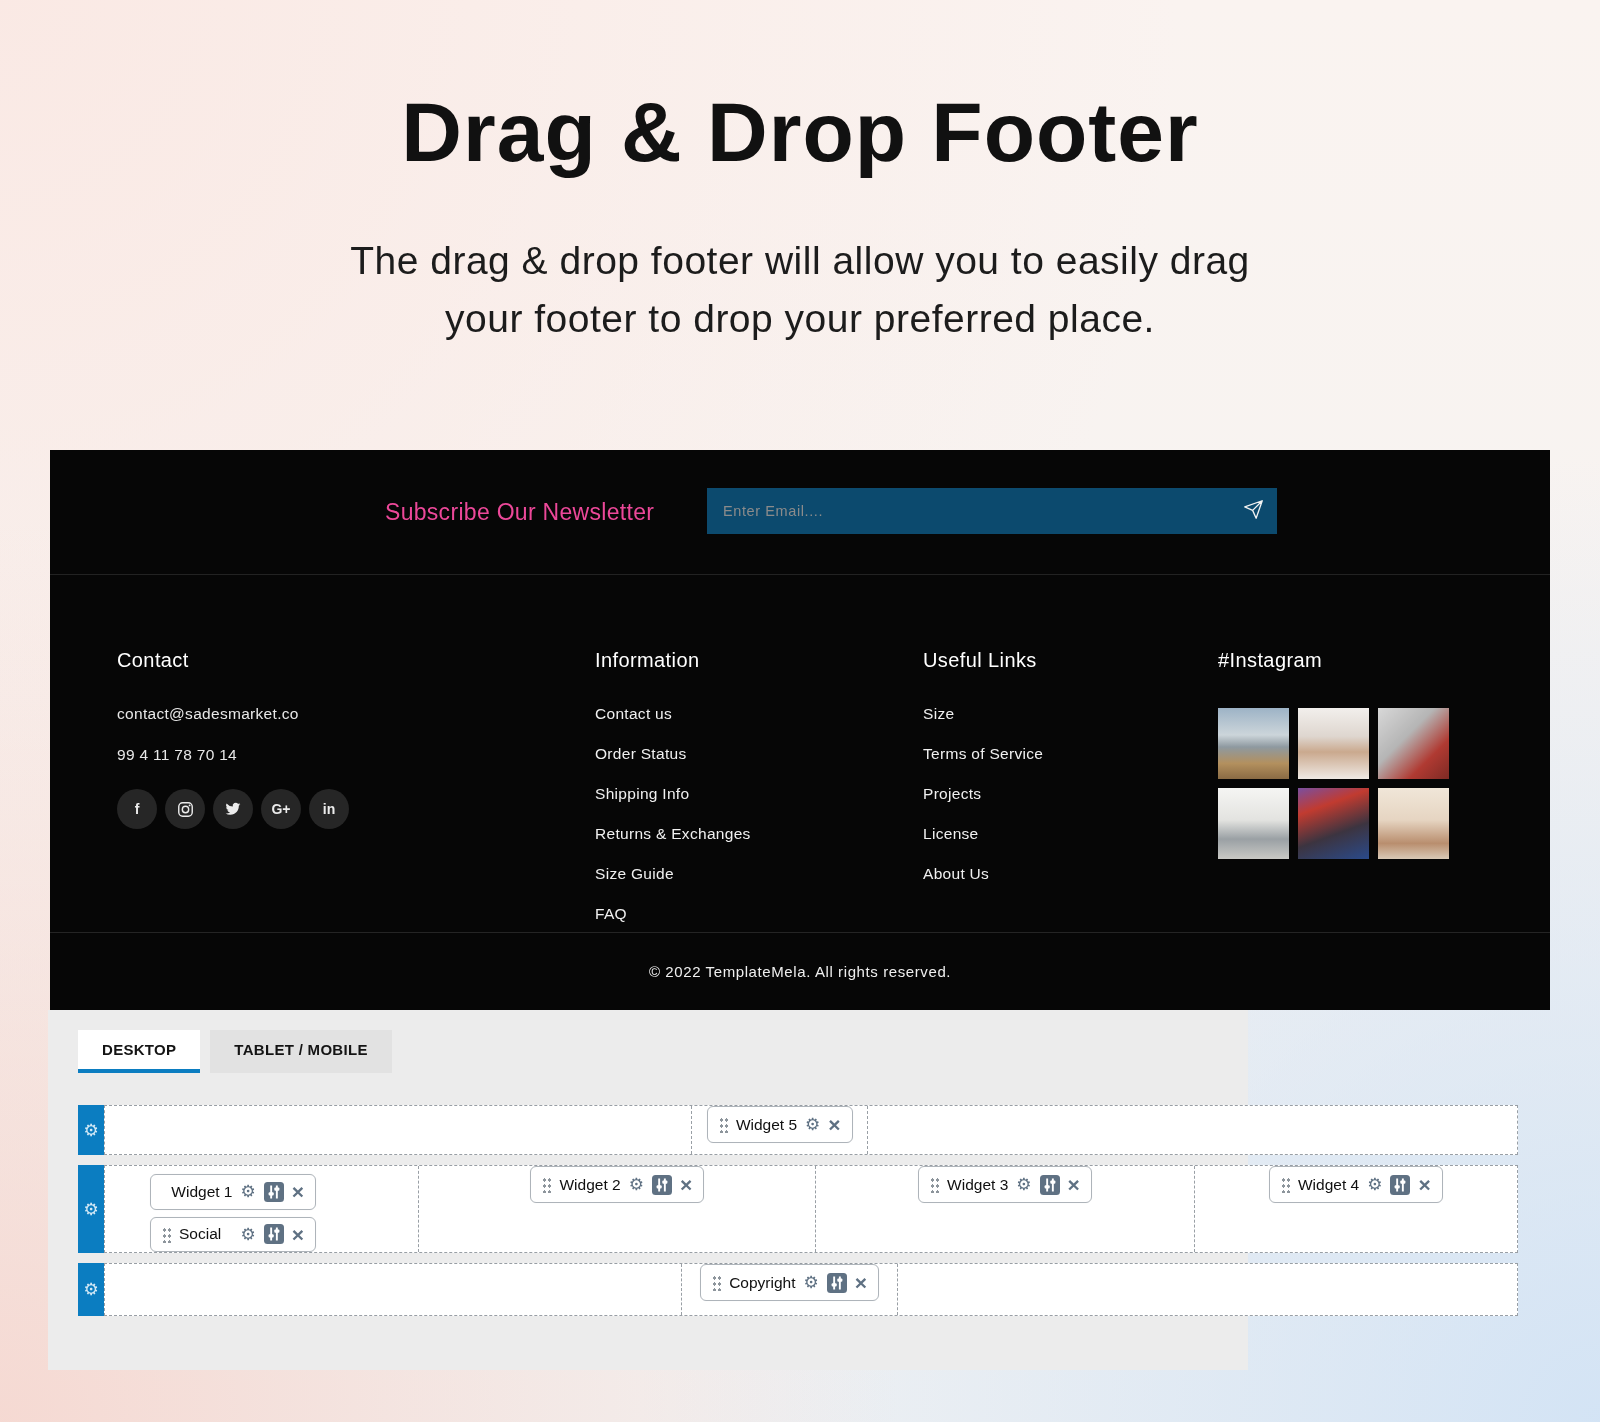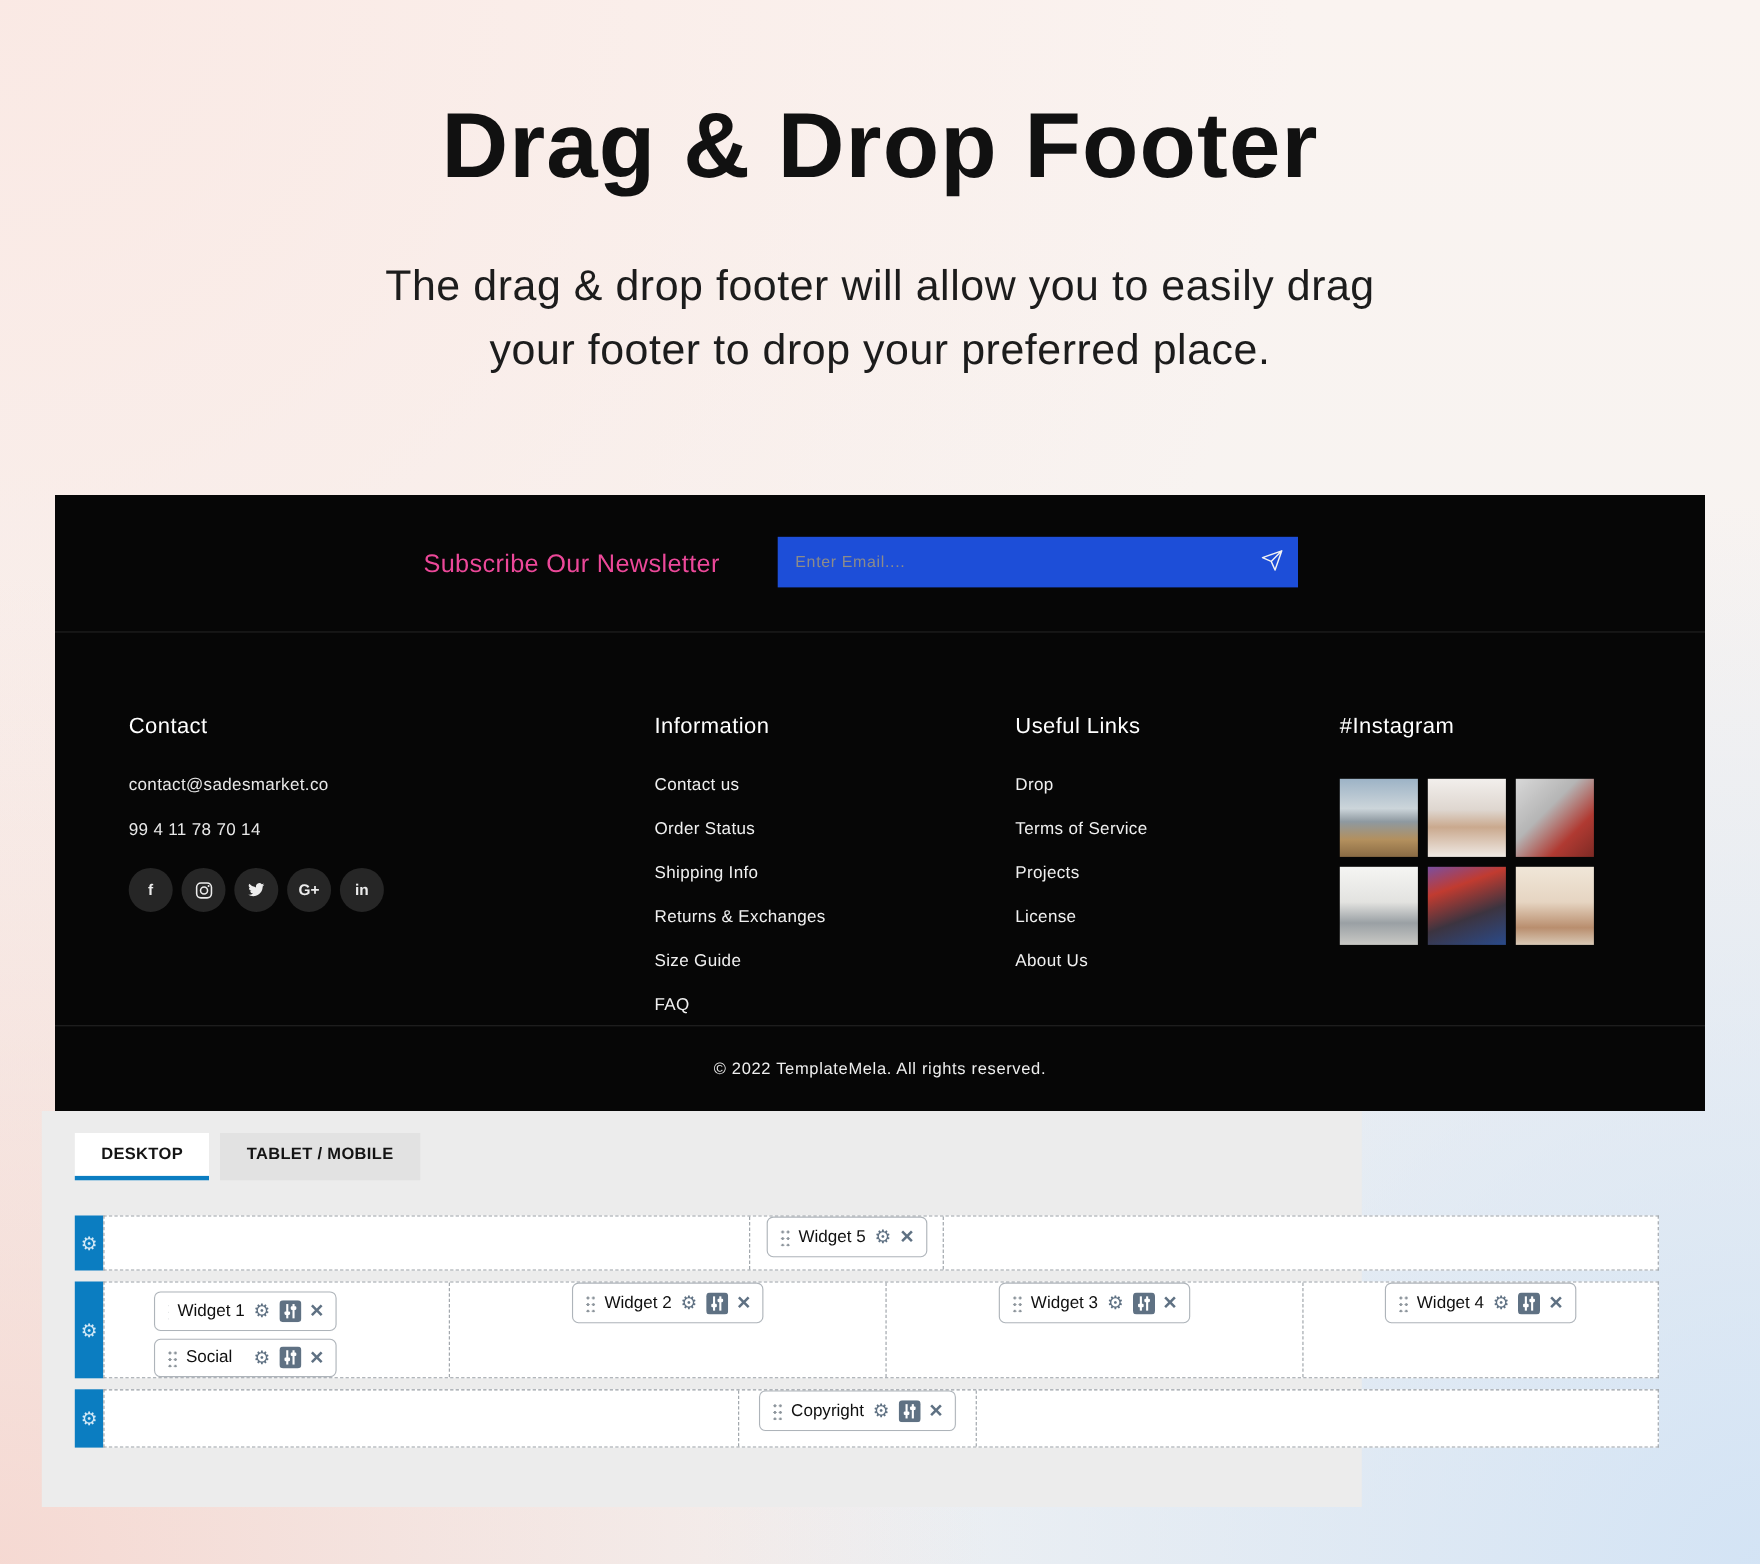--- a/index.html
+++ b/index.html
@@ -32,22 +32,22 @@
     background:#060606; color:#fff;
   }
   .newsletter {
     position:relative; height:125px; border-bottom:1px solid #222;
   }
   .newsletter-label {
     position:absolute; left:335px; top:49px; font-size:23px; color:#ec4899;
     letter-spacing:0.3px; font-weight:400;
   }
   .newsletter-input-wrap {
-    position:absolute; left:657px; top:38px; width:473px; height:46px;
-    background:#1d4ed8; display:flex; align-items:center;
+    position:absolute; left:657px; top:38px; width:570px; height:46px;
+    background:#0c4a6e; display:flex; align-items:center;
   }
   .newsletter-input {
     flex:1; height:100%; background:transparent; border:none; outline:none;
     color:#cfcfcf; font-size:14.5px; padding:0 16px; letter-spacing:0.6px;
     font-family:"Liberation Sans", sans-serif;
   }
   .newsletter-input::placeholder { color:#8b8b8b; }
   .send-btn {
     width:48px; height:100%; background:transparent; border:none; cursor:pointer;
     display:flex; align-items:center; justify-content:center;
@@ -83,21 +83,21 @@
   .insta-6 { background:linear-gradient(180deg,#f0e6d8 0%,#e6d5c2 45%,#b98e6e 78%,#d9c9b6 100%); }
 
   .copyright-bar {
     position:absolute; left:0; bottom:0; width:100%; height:78px;
     border-top:1px solid #242424; display:flex; align-items:center; justify-content:center;
     font-size:15px; color:#efefef; letter-spacing:0.6px;
   }
 
   
   .builder {
-    position:absolute; left:38px; top:1010px; width:1200px; height:360px;
+    position:absolute; left:48px; top:1010px; width:1200px; height:360px;
     background:#ececec;
   }
   .tabs { position:absolute; left:30px; top:20px; display:flex; gap:10px; }
   .tab {
     height:43px; display:flex; align-items:center; justify-content:center;
     font-size:15px; font-weight:700; color:#141414; letter-spacing:0.3px;
     padding:0 24px; cursor:pointer;
   }
   .tab.active { background:#ffffff; border-bottom:4px solid #0b7dc1; }
   .tab.inactive { background:#e2e2e2; border-bottom:4px solid transparent; }
@@ -216,21 +216,21 @@
         <li><a class="flink">Shipping Info</a></li>
         <li><a class="flink">Returns &amp; Exchanges</a></li>
         <li><a class="flink">Size Guide</a></li>
         <li><a class="flink">FAQ</a></li>
       </ul>
     </div>
 
     <div class="fcol col-links">
       <div class="fcol-heading">Useful Links</div>
       <ul class="flink-list">
-        <li><a class="flink">Drop</a></li>
+        <li><a class="flink">Size</a></li>
         <li><a class="flink">Terms of Service</a></li>
         <li><a class="flink">Projects</a></li>
         <li><a class="flink">License</a></li>
         <li><a class="flink">About Us</a></li>
       </ul>
     </div>
 
     <div class="fcol col-insta">
       <div class="fcol-heading">#Instagram</div>
       <div class="insta-grid">

